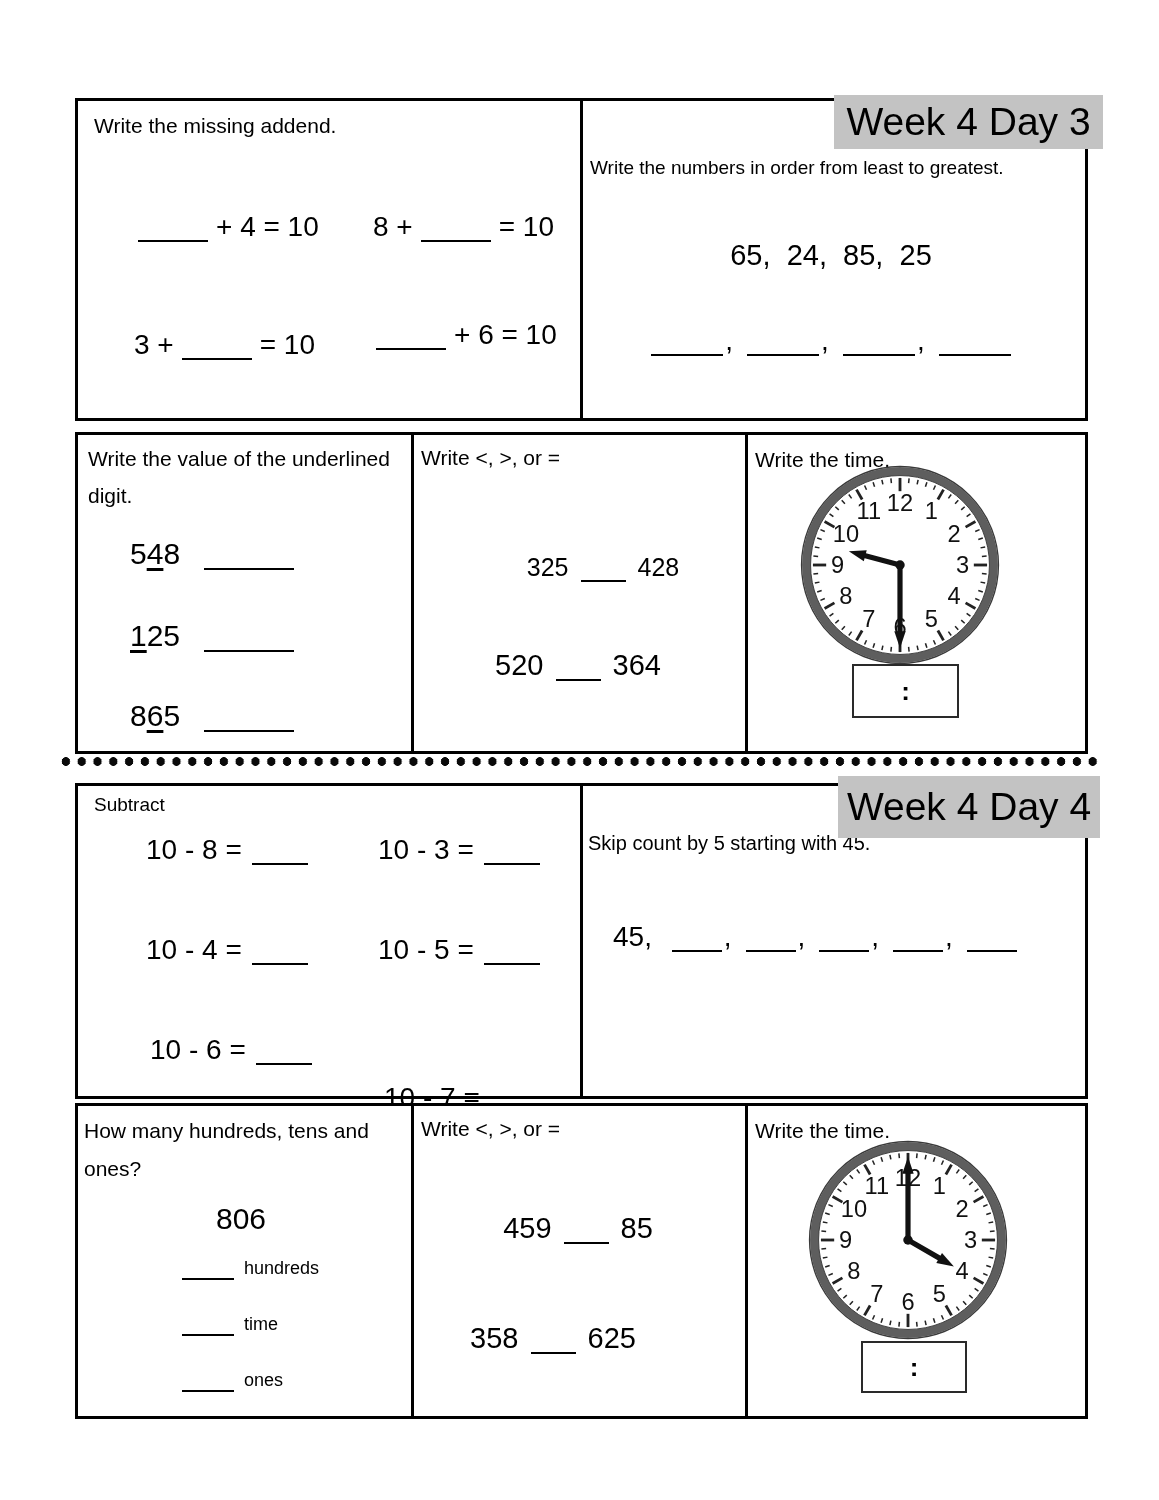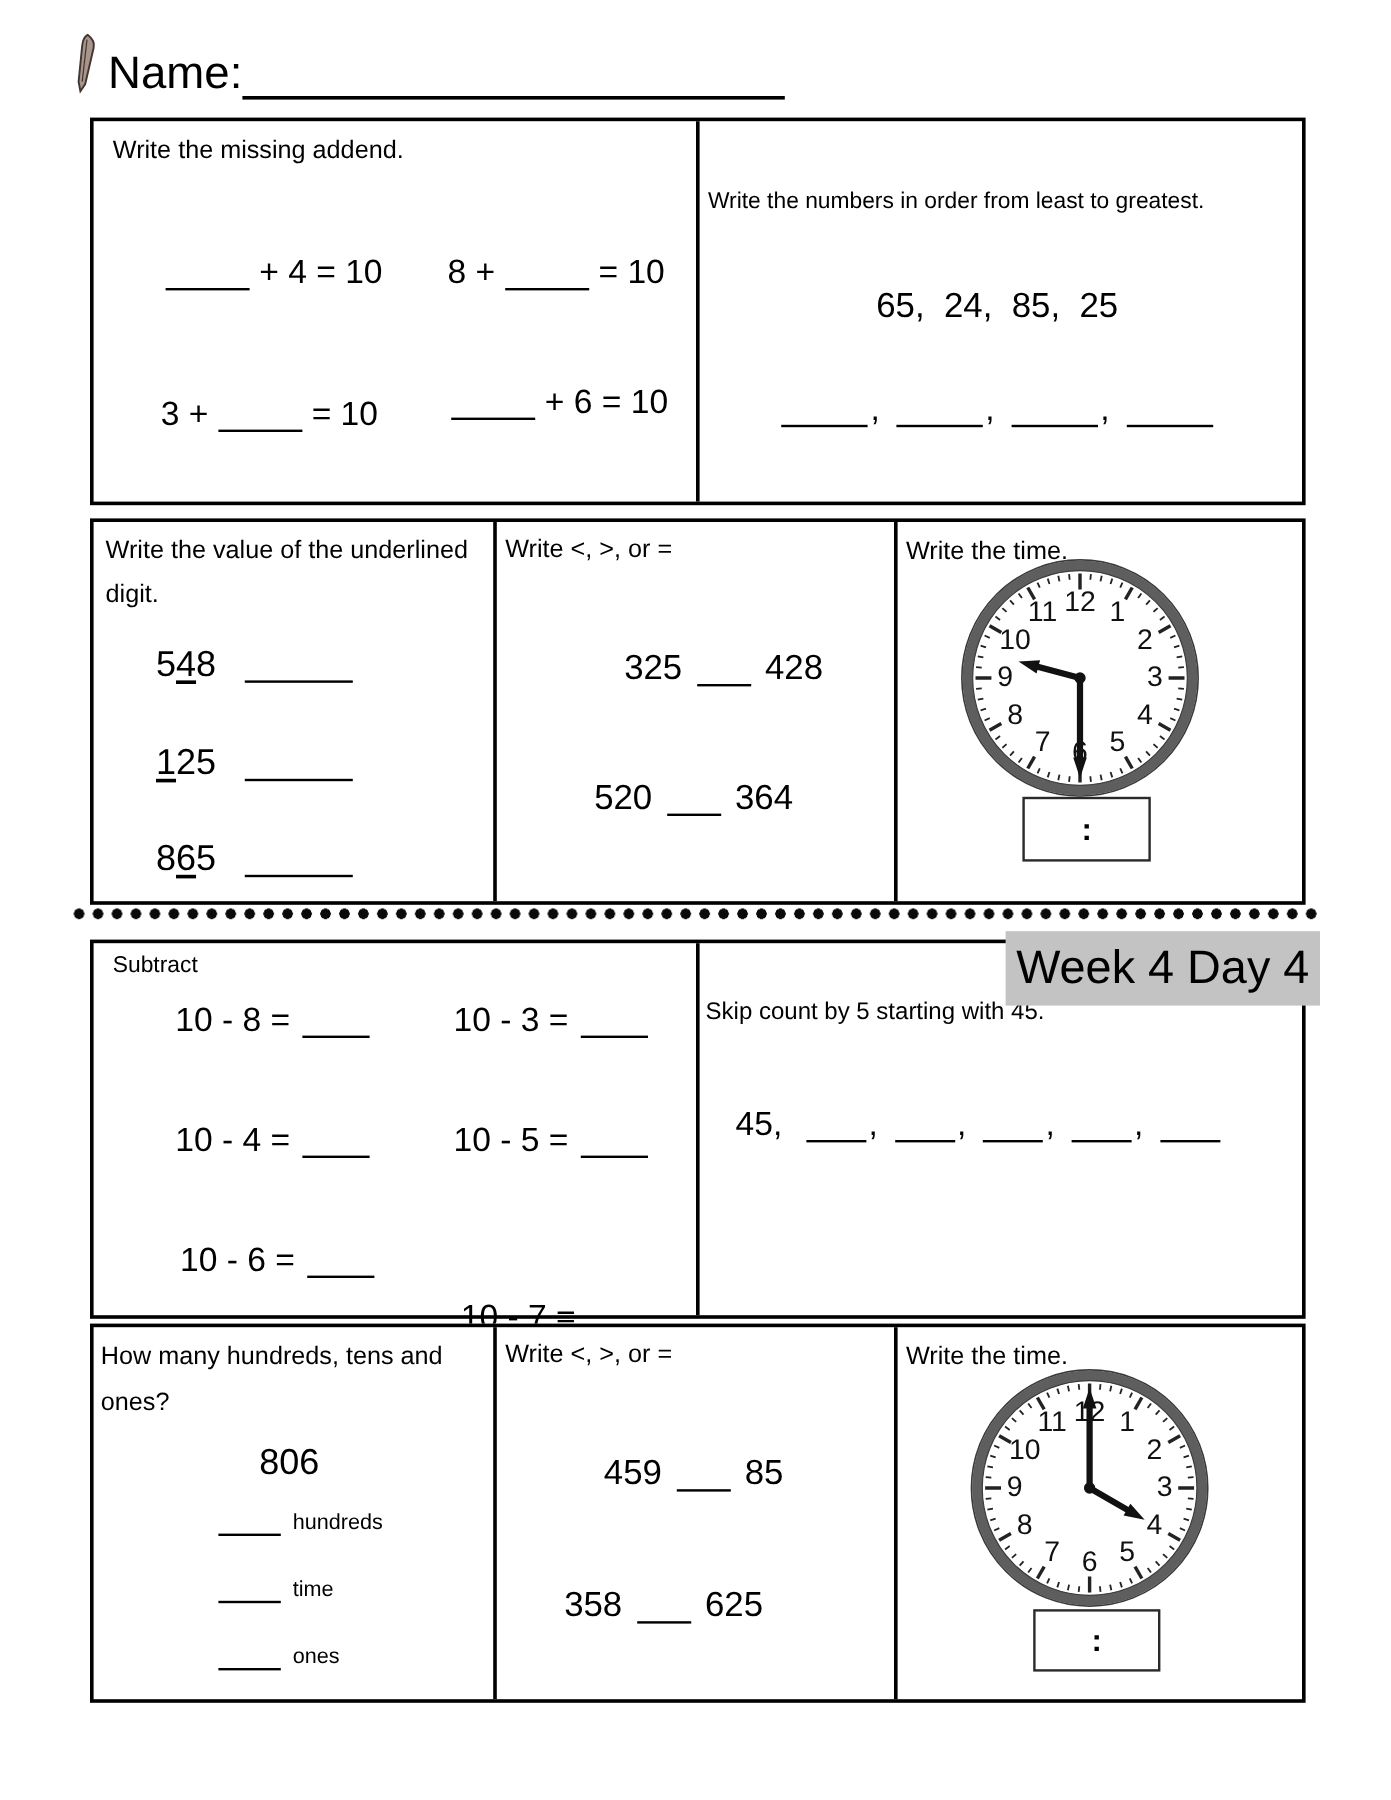--- a/index.html
+++ b/index.html
@@ -49,31 +49,22 @@
     display:flex;align-items:center;justify-content:center;font-size:26px;font-weight:bold;
   }
   .seq{font-size:28px;white-space:nowrap;}
   .unit-row{font-size:18px;white-space:nowrap;}
 </style>
 </head>
 <body>
 
 <div class="sheet">
 
-  <div class="name-row">
-    <span style="margin-right:2px;">
-      <svg width="30" height="52" viewBox="0 0 30 52">
-        <path class="pencil-body" d="M15 3 C19 6 21 10 20 14 L13 44 L9 50 L7.5 42 L10.5 12 C11 7 13 4 15 3 Z" fill="#a8968d" stroke="#43362f" stroke-width="1.6"></path>
-        <path d="M14.5 7 L10.5 42" stroke="#43362f" stroke-width="1" fill="none"></path>
-      </svg>
-    </span>
-    <span class="name-label">Name:</span>
-    <span class="name-line"></span>
-  </div>
-
+
+  <div class="day-label" style="left: 834px; top: 95px; width: 269px; height: 54px; background: rgb(195, 195, 195);">Week 4 Day 3</div>
   <div class="day-label" style="left: 838px; top: 776px; width: 262px; height: 62px; background: rgb(195, 195, 195);">Week 4 Day 4</div>
 
   <div class="row" style="left:75px;top:98px;width:1007px;height:317px;">
     <div class="vd" style="left:502px;"></div>
 
     <div>
       <div class="abs title" style="left:16px;top:10px;">Write the missing addend.</div>
       <div class="abs prob" style="left:52px;top:110px;">
         <span></span><span class="blank w70"></span><span>+ 4 = 10</span>
       </div>
@@ -111,21 +102,21 @@
       <div class="abs num30" style="left:52px;top:184px;">
         <span></span><span class="ud">1</span><span>25</span><span class="blank w90"></span>
       </div>
       <div class="abs num30" style="left:52px;top:264px;">
         <span>8</span><span class="ud">6</span><span>5</span><span class="blank w90"></span>
       </div>
     </div>
 
     <div>
       <div class="abs title" style="left:343px;top:8px;">Write &lt;, &gt;, or =</div>
-      <div class="abs centered" style="left:333px;top:106px;width:384px;font-size:29px;">
+      <div class="abs centered" style="left:333px;top:118px;width:384px;font-size:25px;">
         <span>325</span><span class="blank w45"></span><span>428</span>
       </div>
       <div class="abs centered" style="left:333px;top:214px;width:334px;font-size:29px;">
         <span>520</span><span class="blank w45"></span><span>364</span>
       </div>
     </div>
 
     <div>
       <div class="abs title" style="left:677px;top:10px;">Write the time.</div>
       <div class="abs" style="left:716px;top:24px;width:212px;height:212px;">

